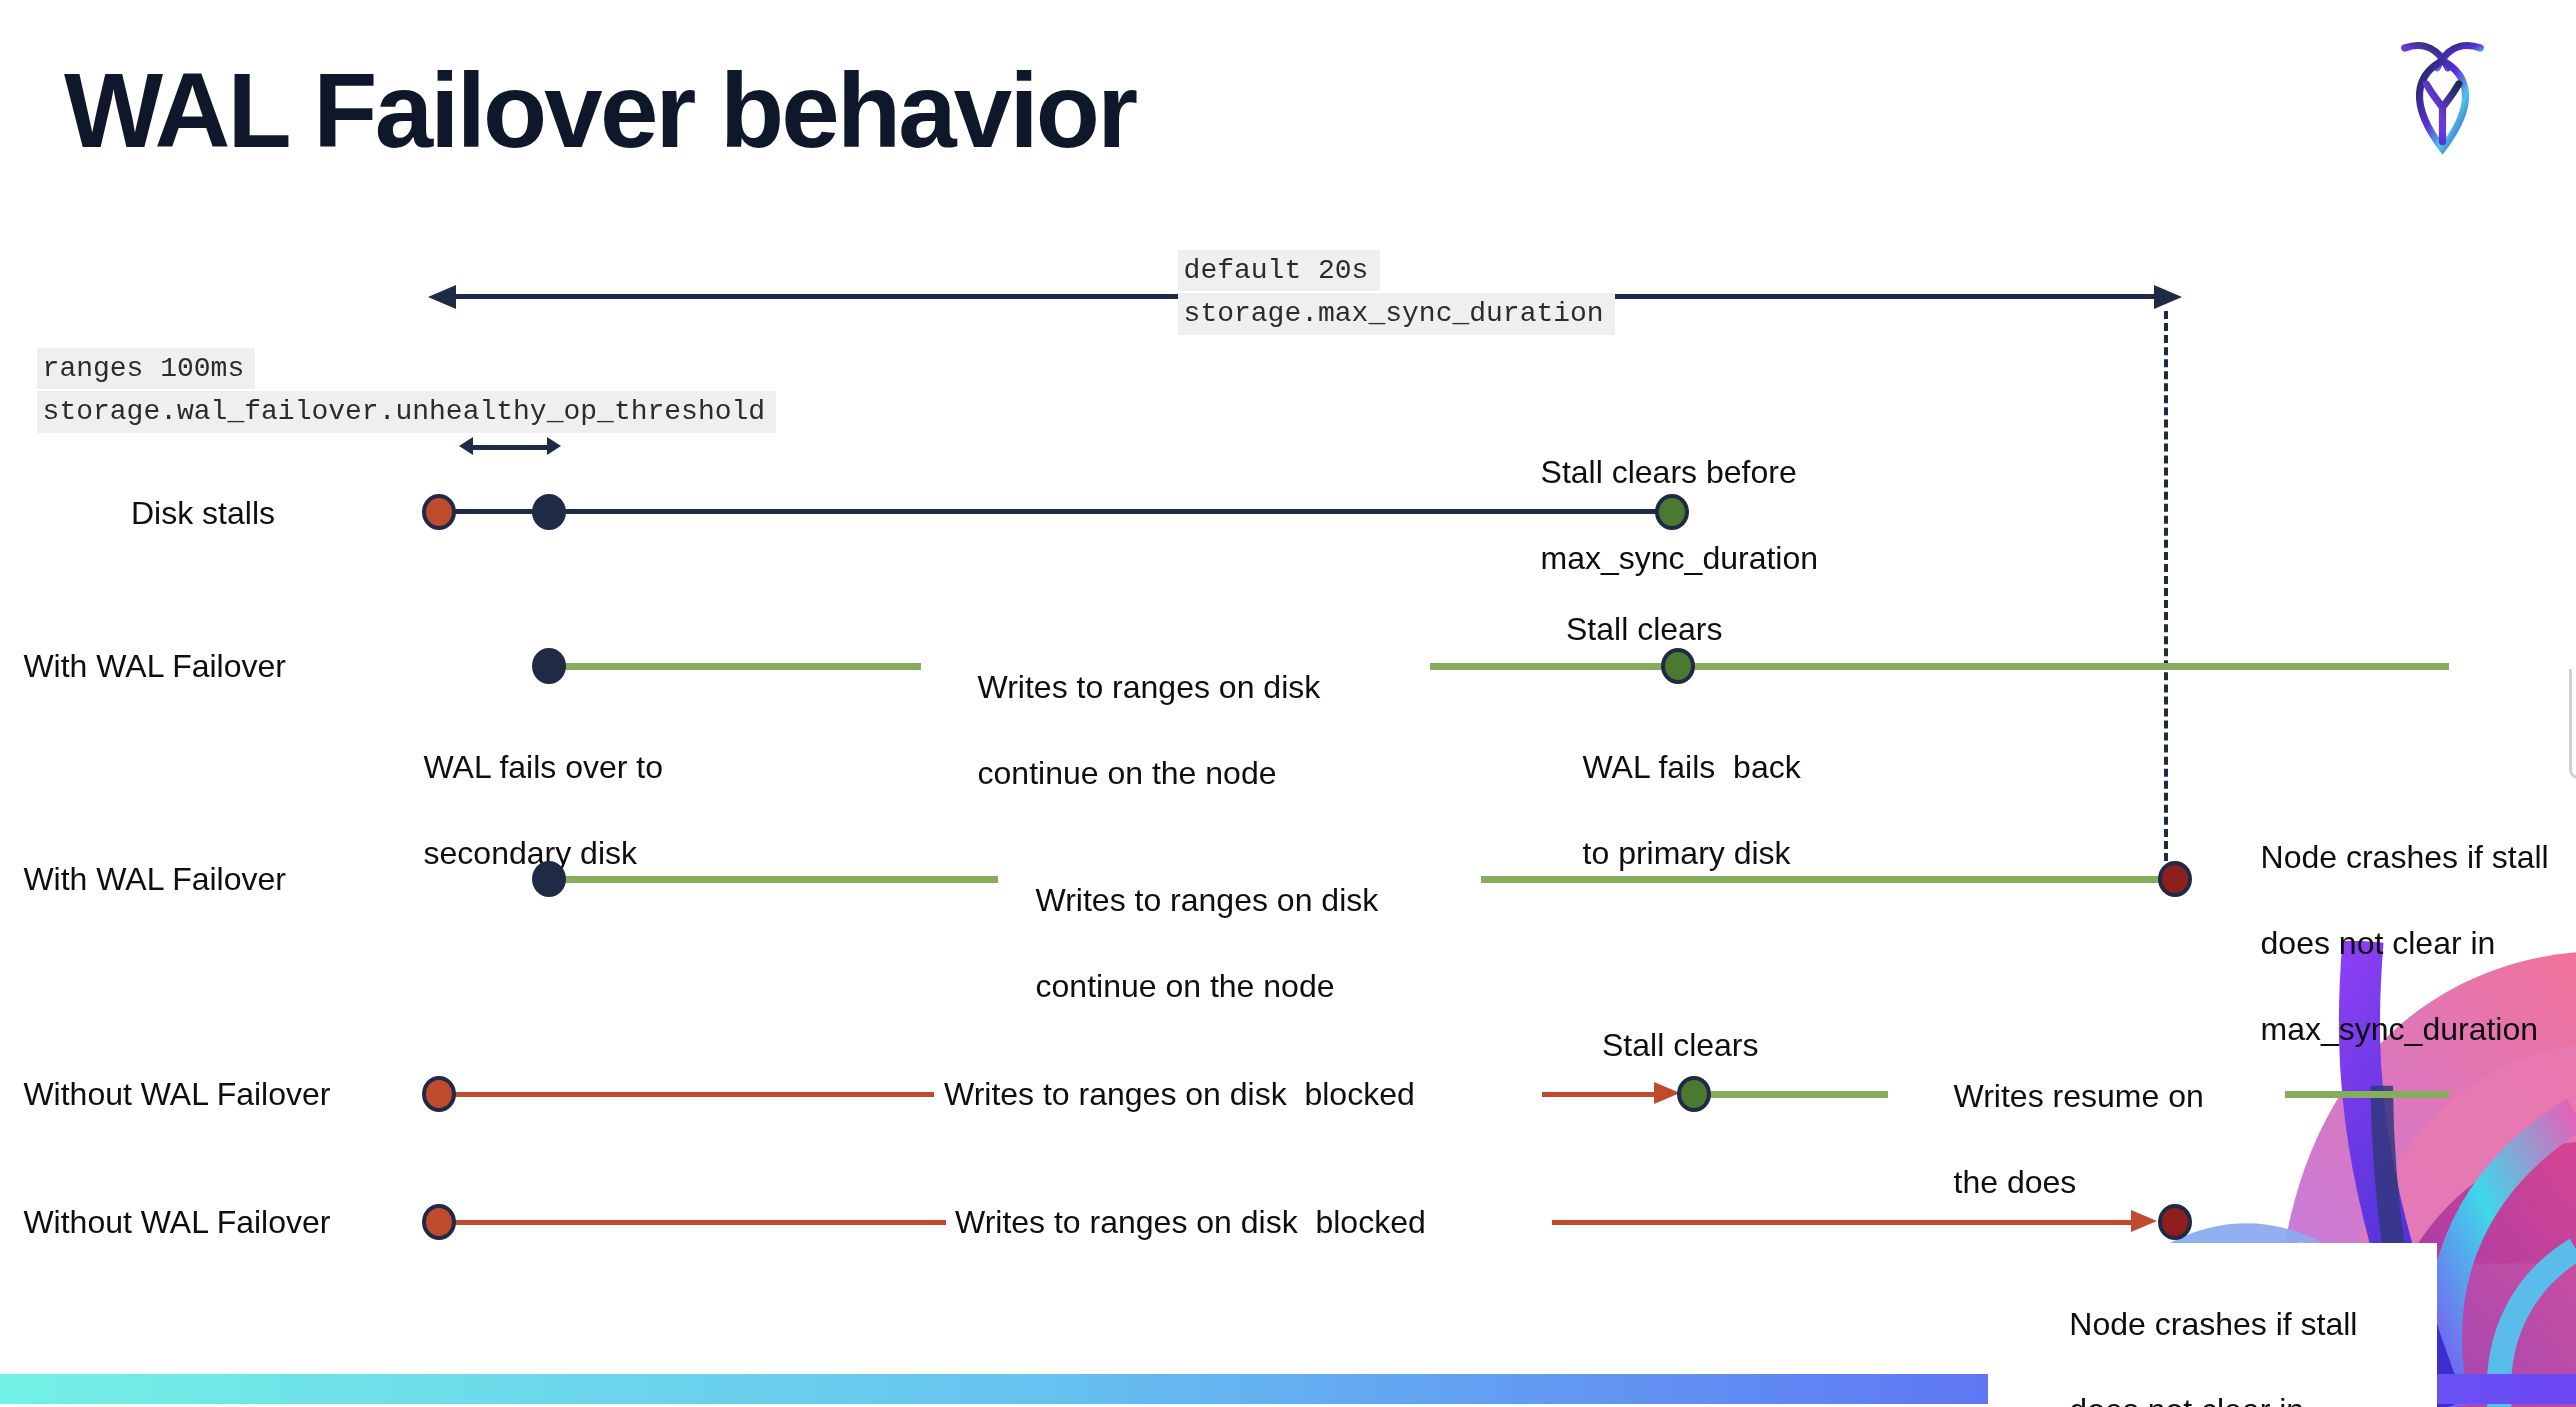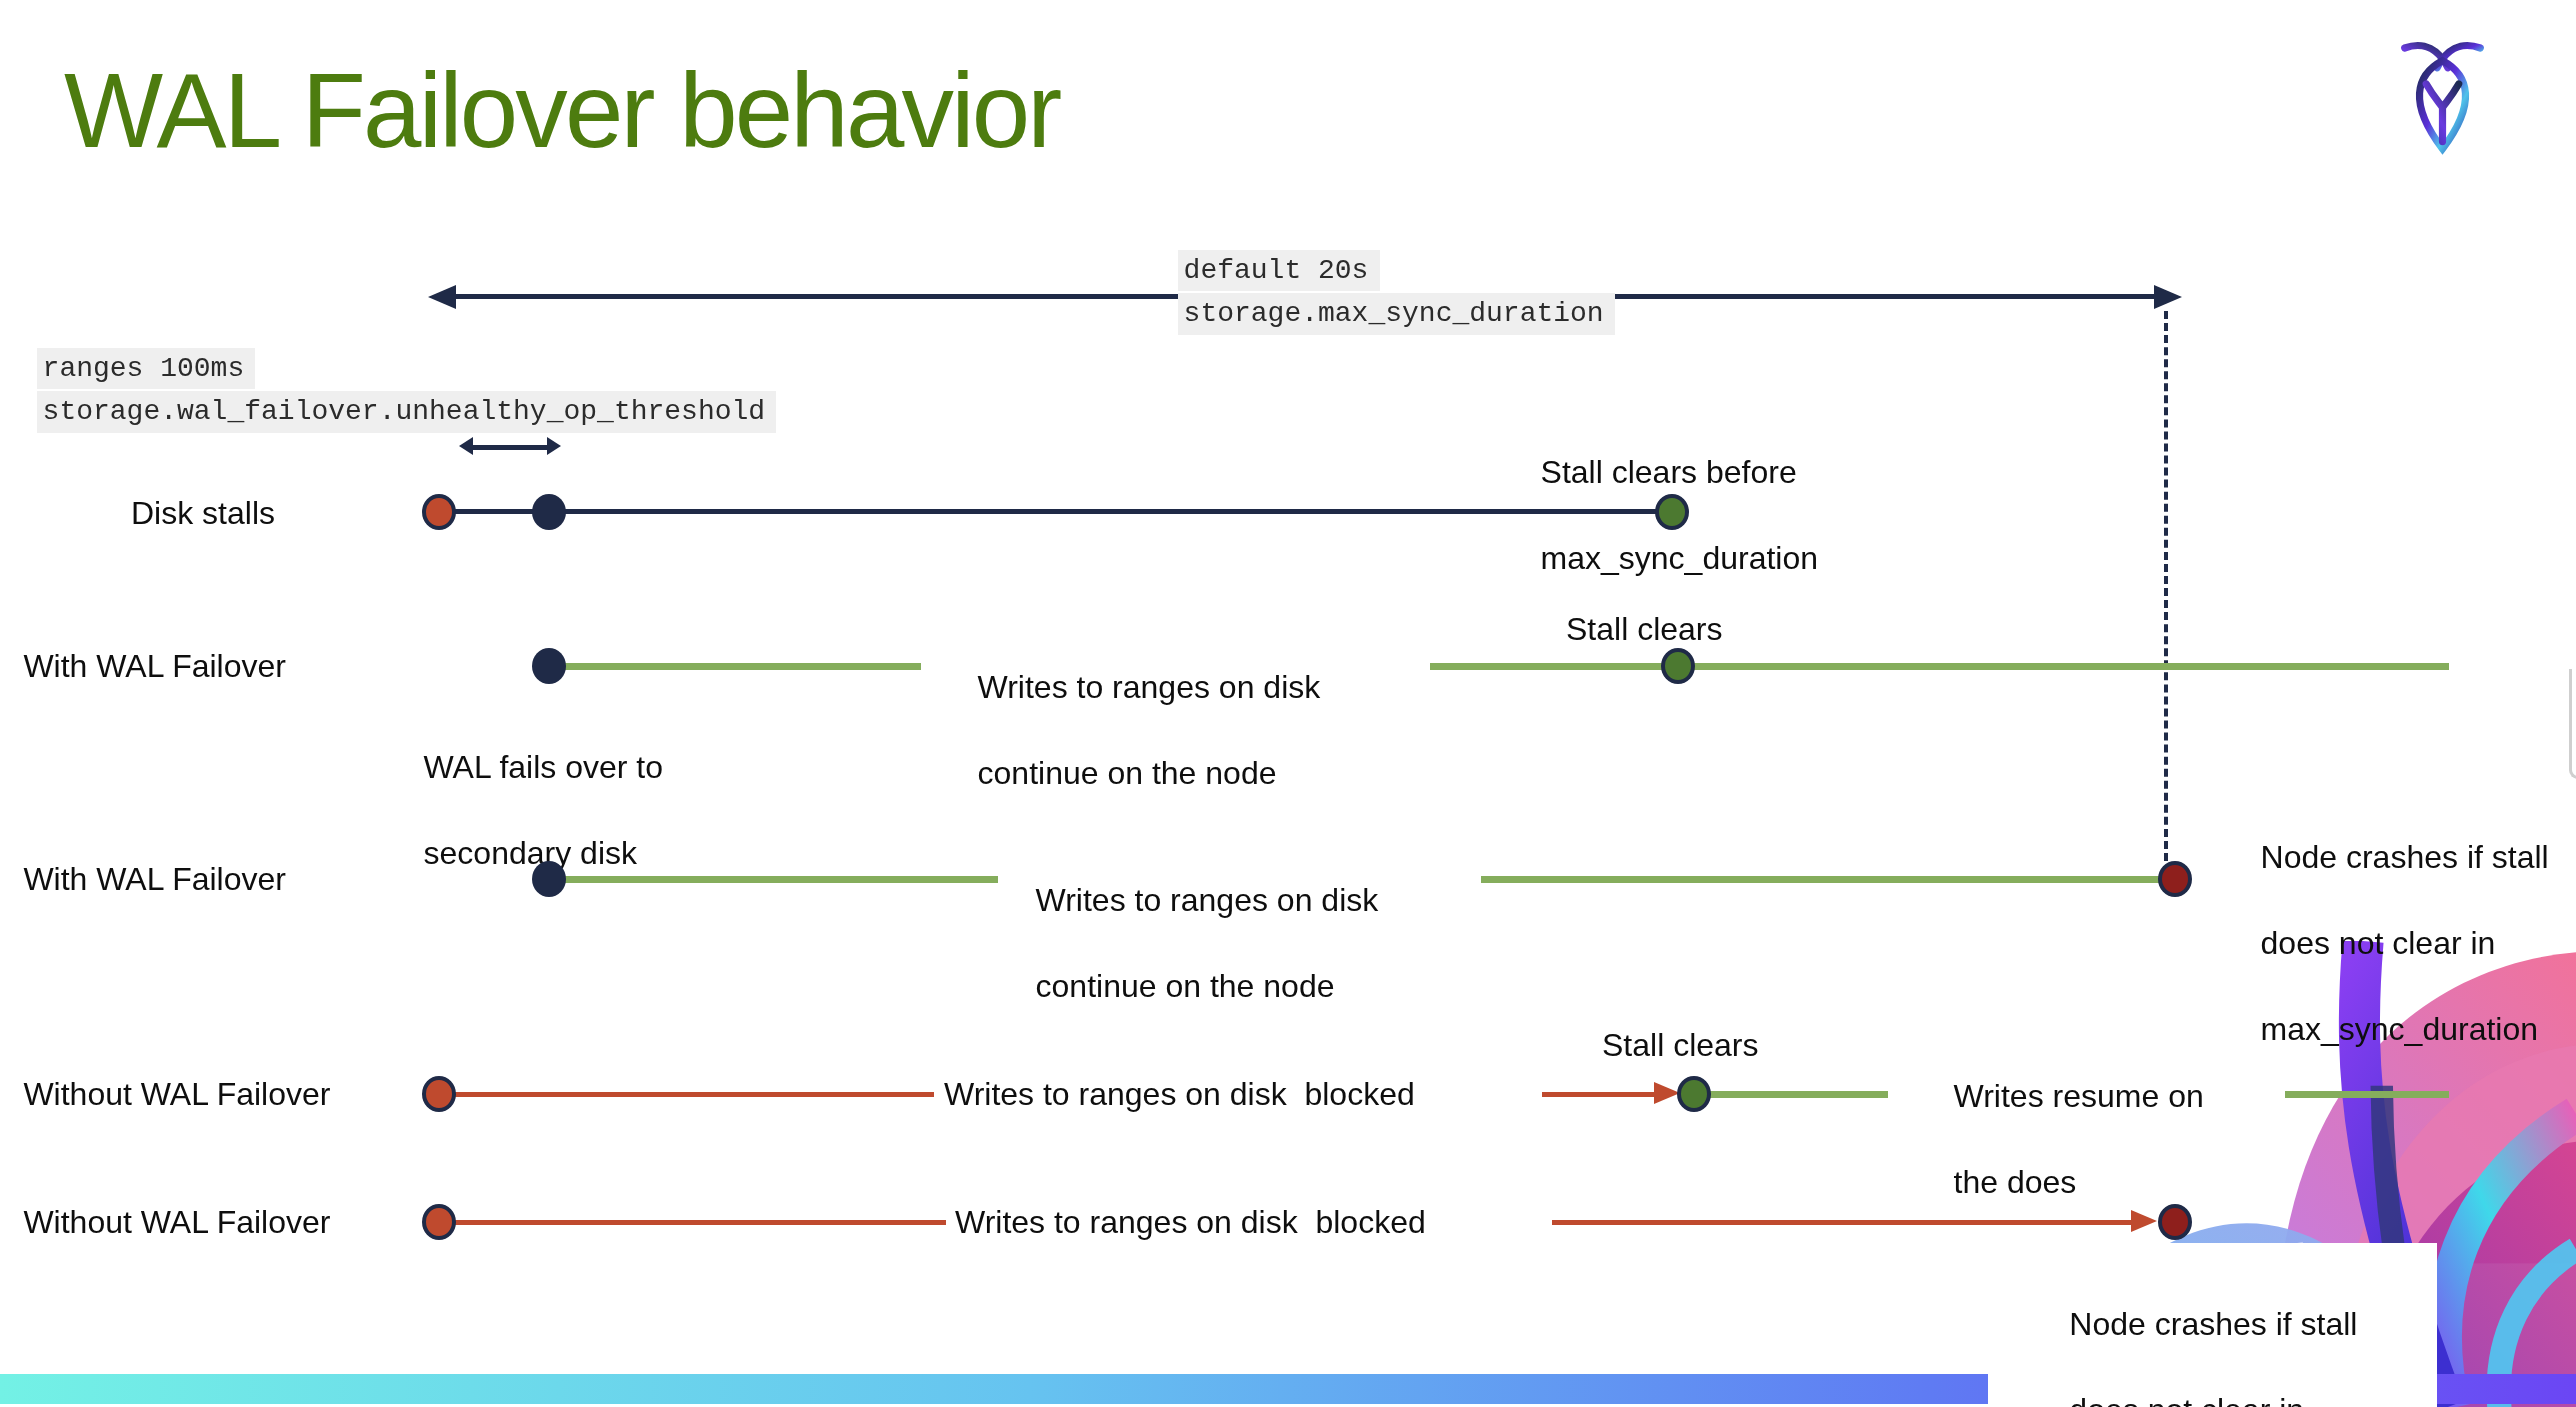--- a/index.html
+++ b/index.html
@@ -2,21 +2,21 @@
 <html style="font-size:15px"><head>
 <meta charset="utf-8">
 <style>
   html,body{margin:0;padding:0;background:#ffffff;}
   .stage{position:relative;width:2576px;height:1408px;overflow:hidden;background:#fff;
          font-family:"Liberation Sans","DejaVu Sans",sans-serif;color:#0e0e0e;}
   .abs{position:absolute;}
   .t{white-space:pre-wrap;line-height:43px;font-size:32px;z-index:4;}
   .tc{text-align:left;}
   .tr{text-align:left;}
-  .title{font-size:105px;font-weight:normal;letter-spacing:-2.8px;color:#4d7c0f;z-index:4;}
+  .title{font-size:105px;font-weight:bold;letter-spacing:-2.8px;color:#0f172a;z-index:4;}
   .mono{font-family:"Liberation Mono","DejaVu Sans Mono",monospace;font-size:28px;line-height:32px;color:#2b2b2b;z-index:6;}
   .codebox{display:inline-block;background:#efefef;padding:4.7px 11.2px 4.7px 5.6px;margin-bottom:1.9px;}
   .hline{position:absolute;z-index:3;}
   .navyline{background:#1f2a47;height:4.7px;}
   .greenline{background:#85ad5c;height:6.5px;}
   .redline{background:#bf4a2e;height:4.7px;}
   .dot{position:absolute;border-radius:50%;box-sizing:border-box;width:34px;height:36px;z-index:5;}
   .dot-navy{background:#1f2a47;}
   .dot-red{background:#bf4a2e;border:4.7px solid #1f2a47;}
   .dot-darkred{background:#8e1f1c;border:4.7px solid #1f2a47;}
@@ -140,20 +140,24 @@
   <div class="dot dot-green" style="left:1661px;top:648px;"></div>
   <div class="abs t tc" style="left:942px;top:623px;width:430px;">
     <span>Writes to ranges on disk</span><br>
     <span>continue on the node</span>
   </div>
   <div class="abs t tc" style="left:1566px;top:608px;width:224px;">Stall clears</div>
   <div class="abs t tc" style="left:388px;top:703px;width:327px;">
     <span>WAL fails over to</span><br>
     <span>secondary disk</span>
   </div>
+  <div class="abs t tc" style="left:1547px;top:703px;width:280px;">
+    <span>WAL fails  back</span><br>
+    <span>to primary disk</span>
+  </div>
 
   <div class="abs t" style="left:23.4px;top:858px;width:336px;">With WAL Failover</div>
   <div class="hline greenline" style="left:561px;top:876px;width:437px;"></div>
   <div class="hline greenline" style="left:1481px;top:876px;width:678px;"></div>
   <div class="dot dot-navy" style="left:532px;top:861px;"></div>
   <div class="dot dot-darkred" style="left:2158px;top:861px;"></div>
   <div class="abs t tc" style="left:1000px;top:836px;width:430px;">
     <span>Writes to ranges on disk</span><br>
     <span>continue on the node</span>
   </div>

